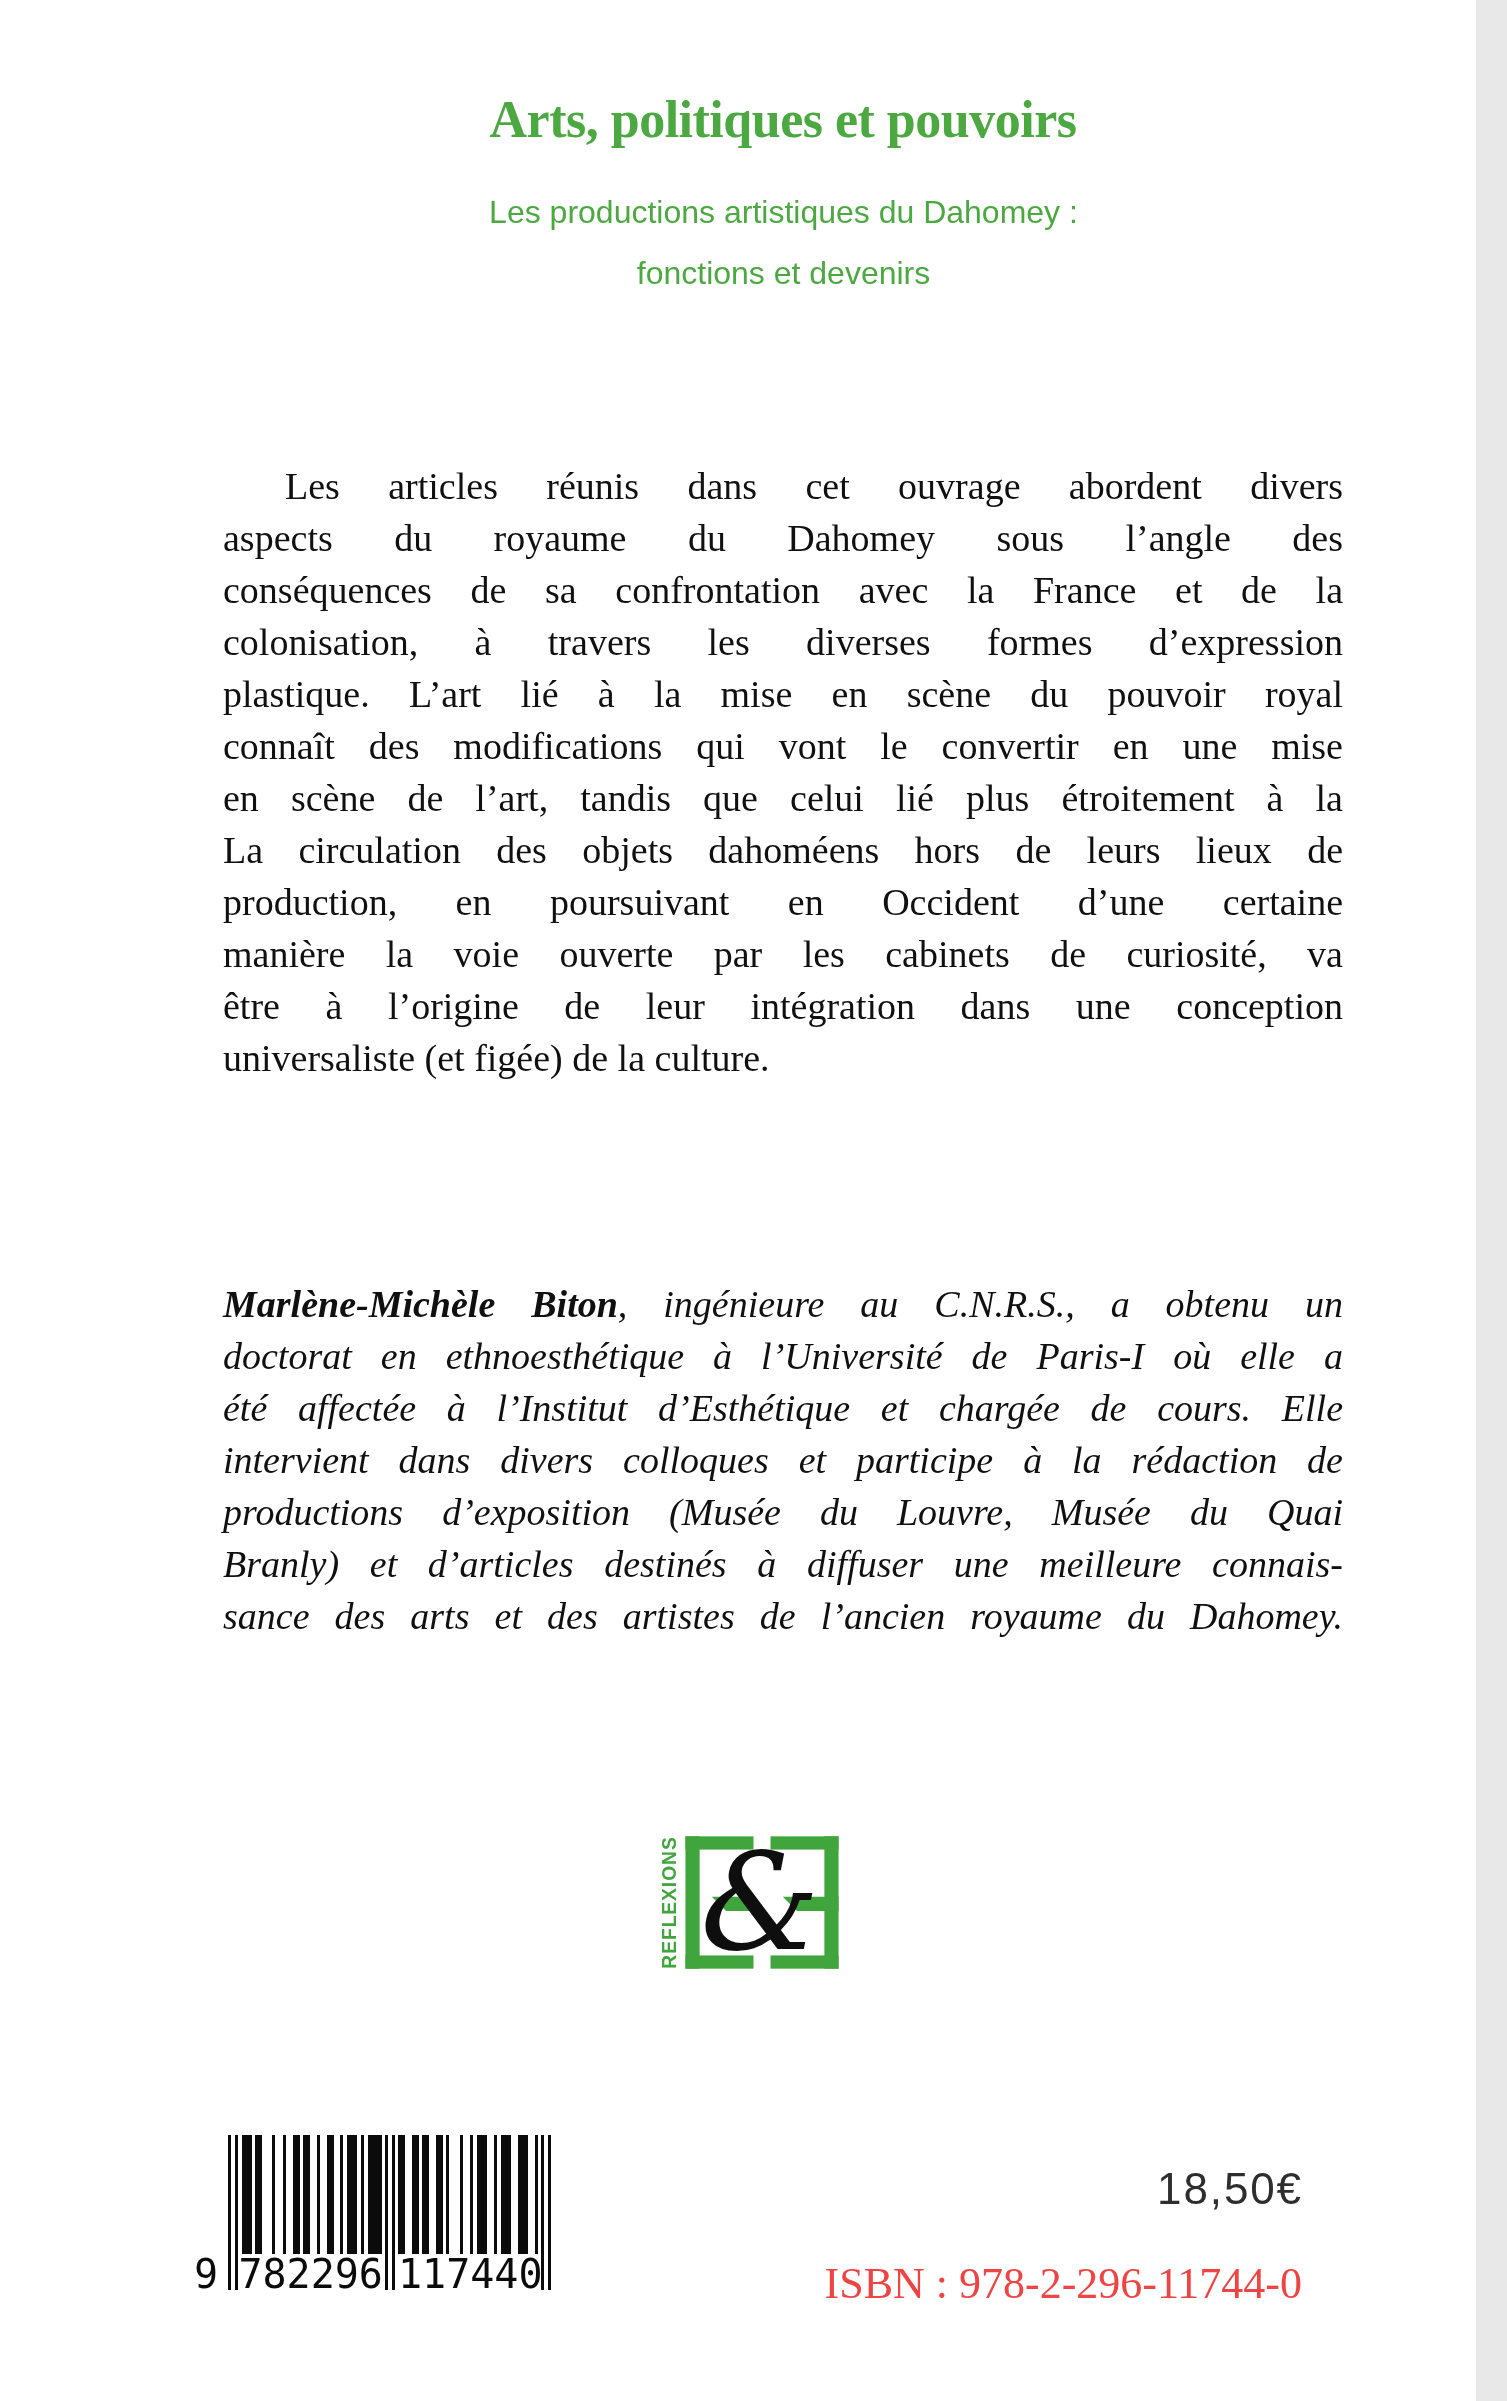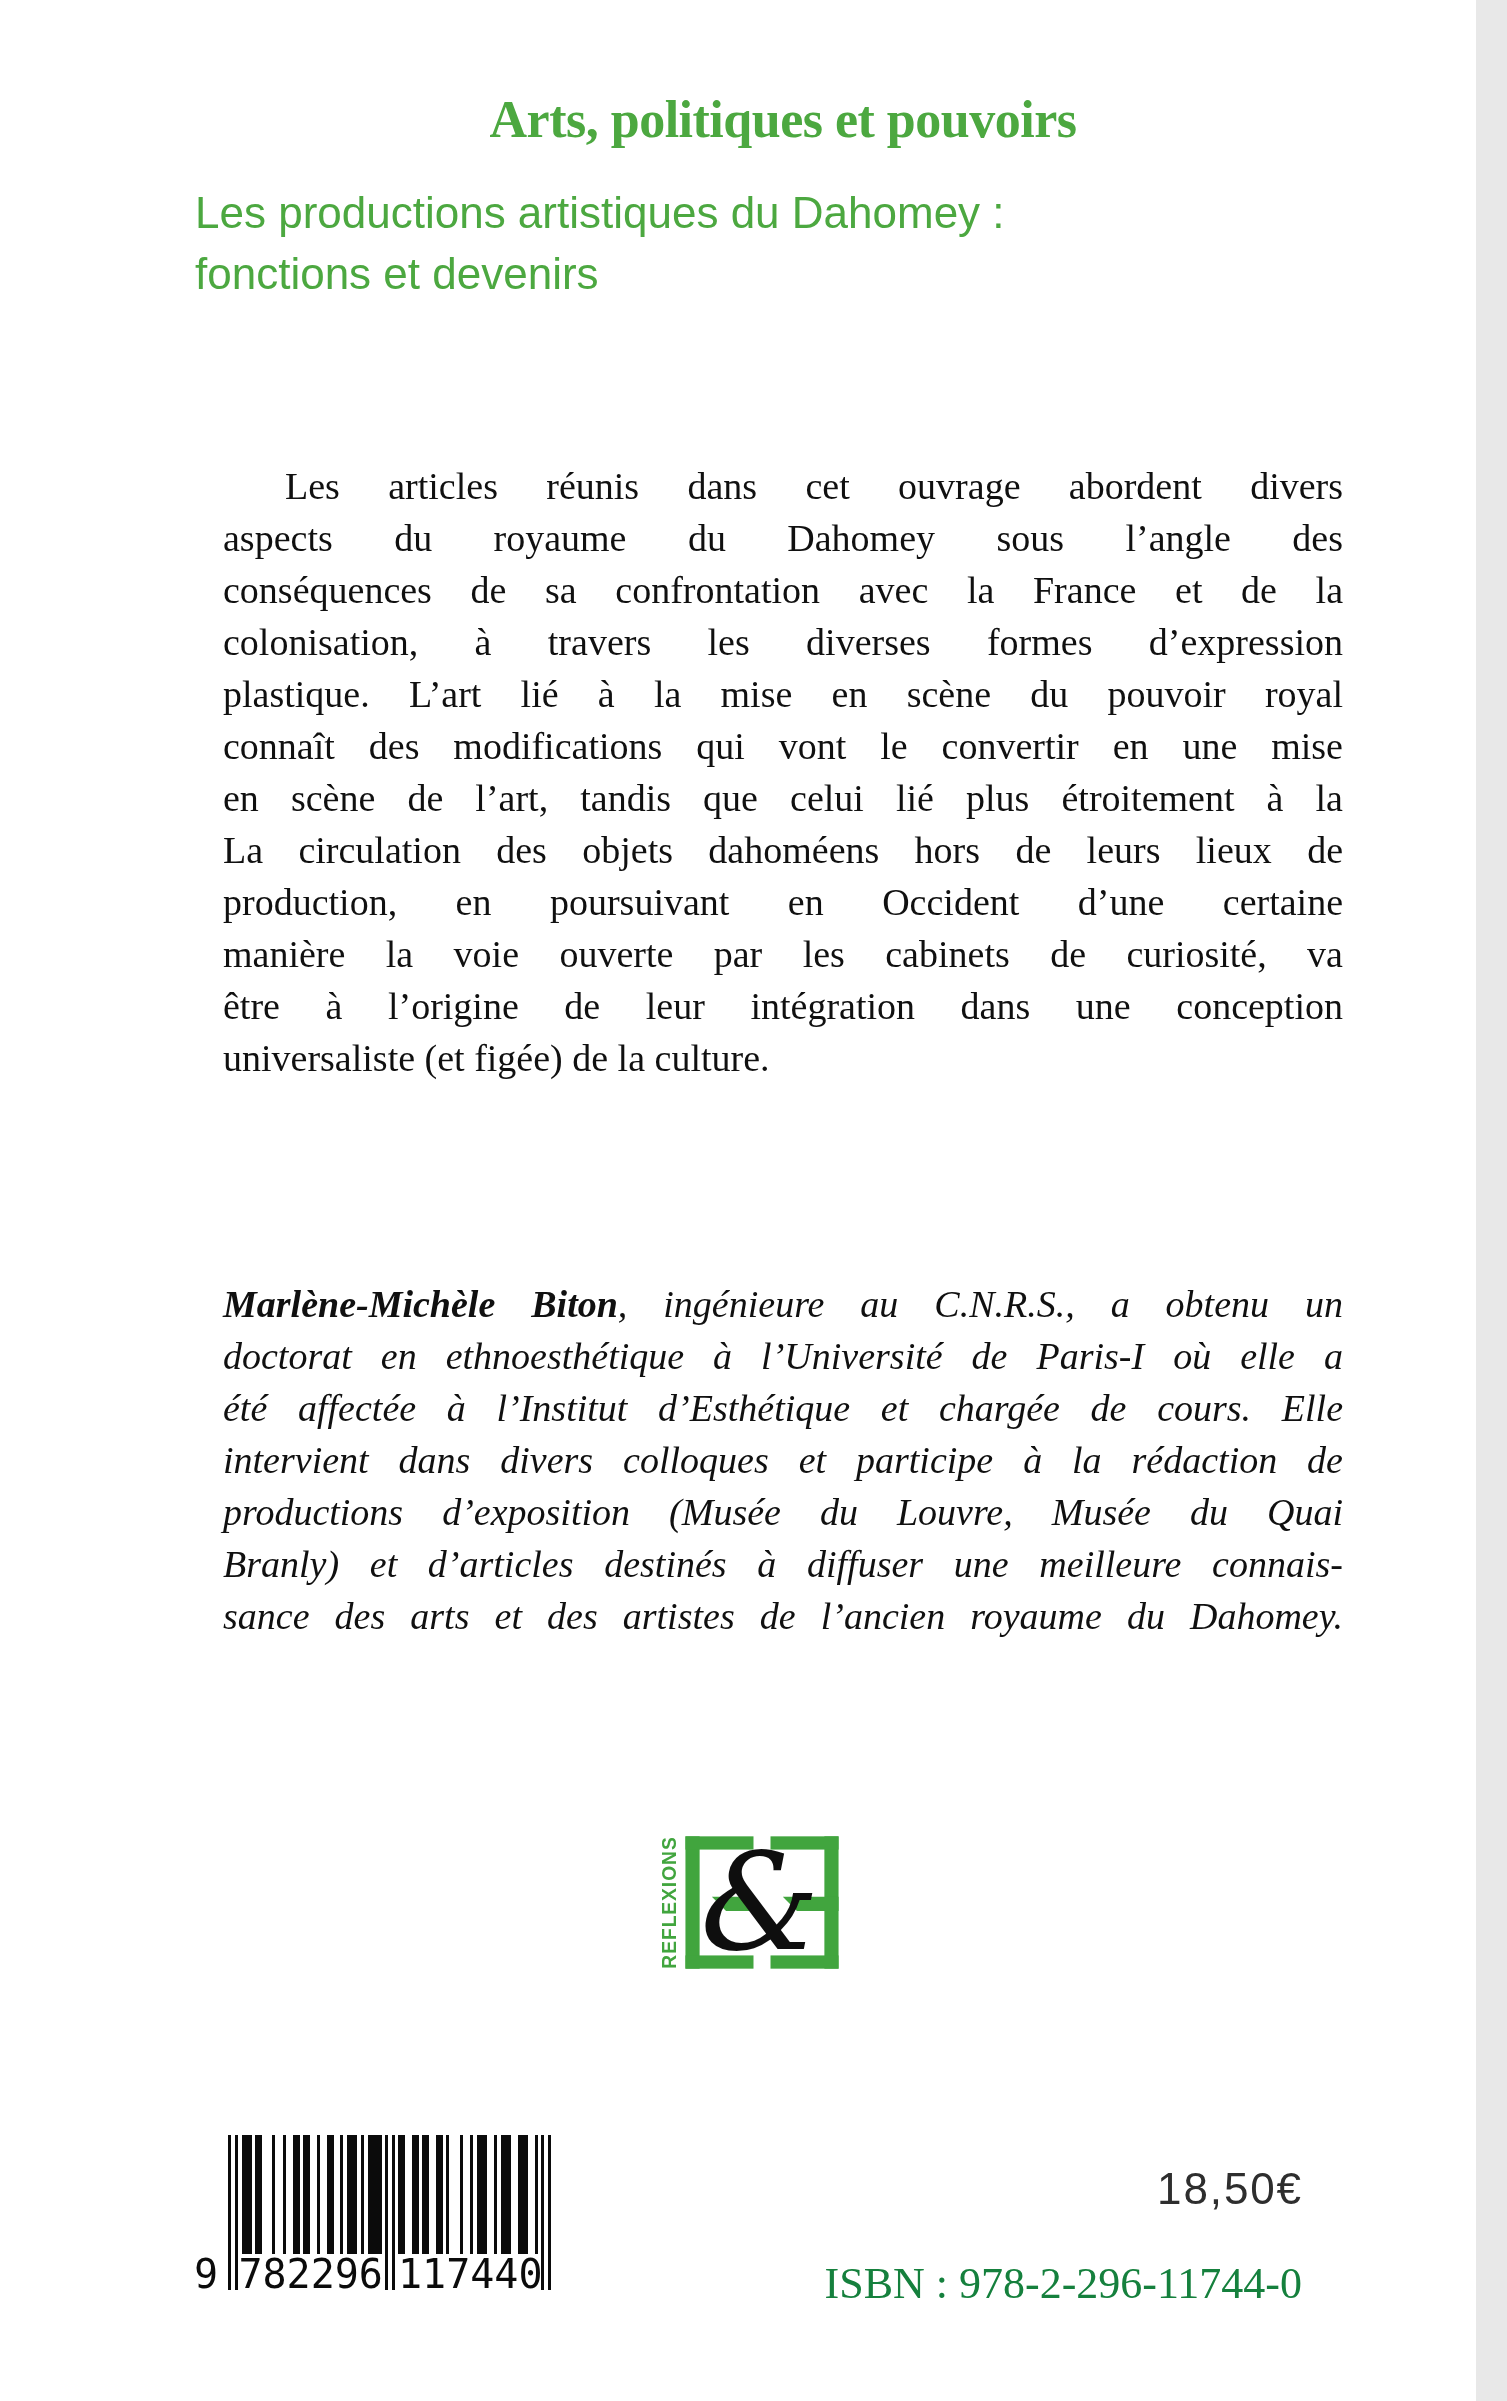--- a/index.html
+++ b/index.html
@@ -22,23 +22,24 @@
     position:absolute;left:223px;top:89px;width:1120px;
     text-align:center;
     font-family:"Liberation Serif", serif;
     font-weight:700;
     font-size:52px;line-height:61px;
     letter-spacing:-0.5px;
     color:var(--green);
   }
   .subtitle{
     position:absolute;left:195px;top:182px;width:1177px;
+    text-align:center;
     font-family:"Liberation Sans", sans-serif;
     font-weight:400;
-    font-size:44px;line-height:61px;
+    font-size:32px;line-height:61px;
     color:var(--green);
   }
   
   .textblock{
     position:absolute;left:223px;width:1120px;
     font-size:38px;line-height:52px;
     color:var(--ink);
   }
   .synopsis{top:460px;}
   .synopsis .line:first-child{text-indent:62px;}
@@ -74,21 +75,21 @@
     font-family:"Liberation Sans", sans-serif;
     font-weight:400;
     font-size:44px;line-height:47px;
     letter-spacing:1.9px;
     color:#2e2e2e;
   }
   .isbn{
     position:absolute;right:174px;top:2260px;
     font-family:"Liberation Serif", serif;
     font-size:44px;line-height:47px;
-    color:#15803d;
+    color:#ef4444;
   }
 </style>
 </head>
 <body>
 
 <div class="page">
 
   <h1 class="title">Arts, politiques et pouvoirs</h1>
 
   <div class="subtitle">

